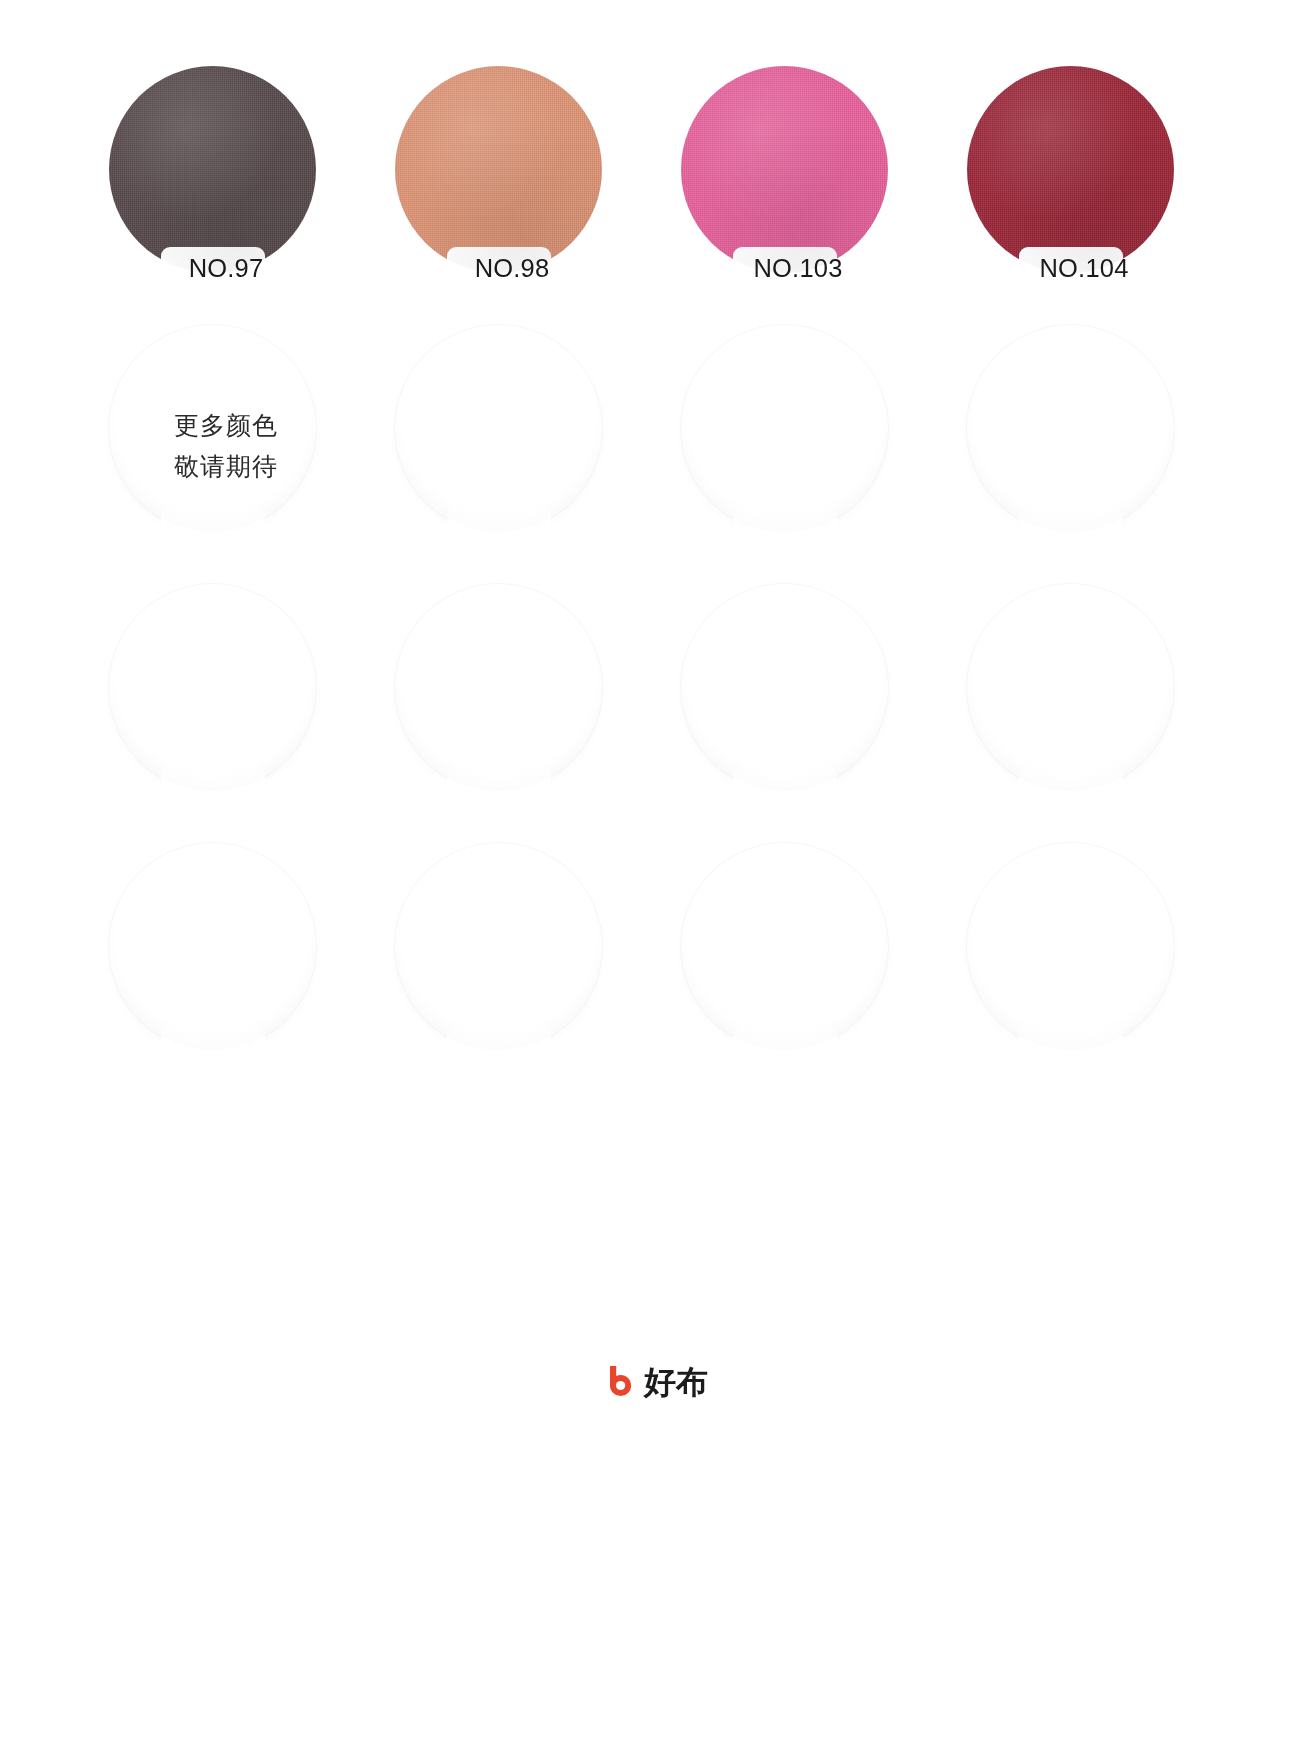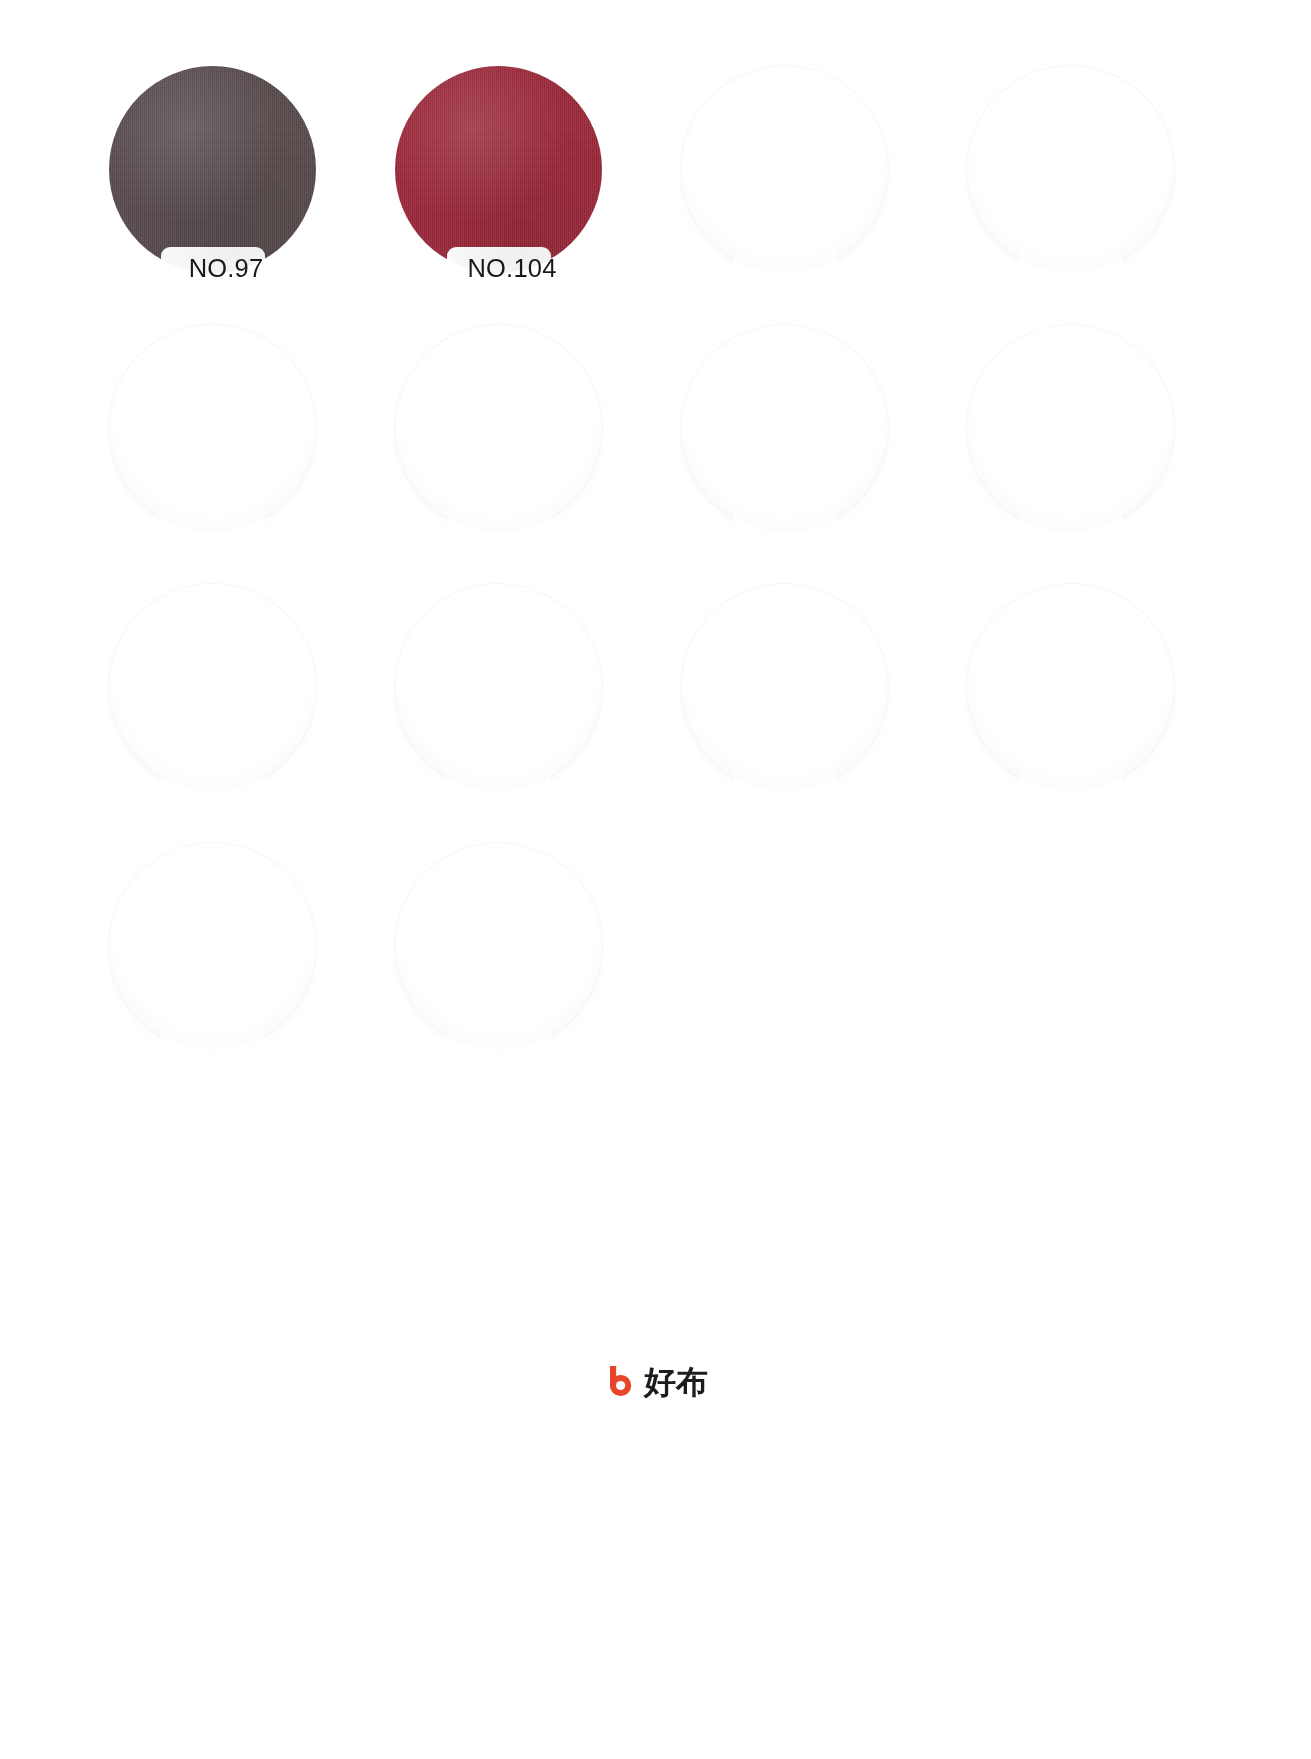--- a/index.html
+++ b/index.html
@@ -179,31 +179,51 @@
       <div class="swatch">
         <div class="disc-wrap">
           <div class="disc" style="background-color: rgb(87, 74, 76);">
             <div class="notch"></div>
           </div>
         </div>
         <div class="swatch-label">NO.97</div>
       </div>
       <div class="swatch">
         <div class="disc-wrap">
+          <div class="disc" style="background-color: rgb(222, 149, 118);">
+            <div class="notch"></div>
+          </div>
+        </div>
+        <div class="swatch-label">NO.98</div>
+      </div>
+      <div class="swatch">
+        <div class="disc-wrap">
+          <div class="disc" style="background-color: rgb(232, 97, 156);">
+            <div class="notch"></div>
+          </div>
+        </div>
+        <div class="swatch-label">NO.103</div>
+      </div>
+      <div class="swatch">
+        <div class="disc-wrap">
           <div class="disc" style="background-color: rgb(156, 39, 57);">
             <div class="notch"></div>
           </div>
         </div>
         <div class="swatch-label">NO.104</div>
       </div>
       <div class="swatch empty">
         <div class="disc-wrap">
           <div class="disc">
             <div class="notch"></div>
           </div>
+        </div>
+        <div class="placeholder-text">
+          <span>更多颜色</span>
+          <span>敬请期待</span>
         </div>
       </div>
       <div class="swatch empty">
         <div class="disc-wrap">
           <div class="disc">
             <div class="notch"></div>
           </div>
         </div>
       </div>
       <div class="swatch empty">

